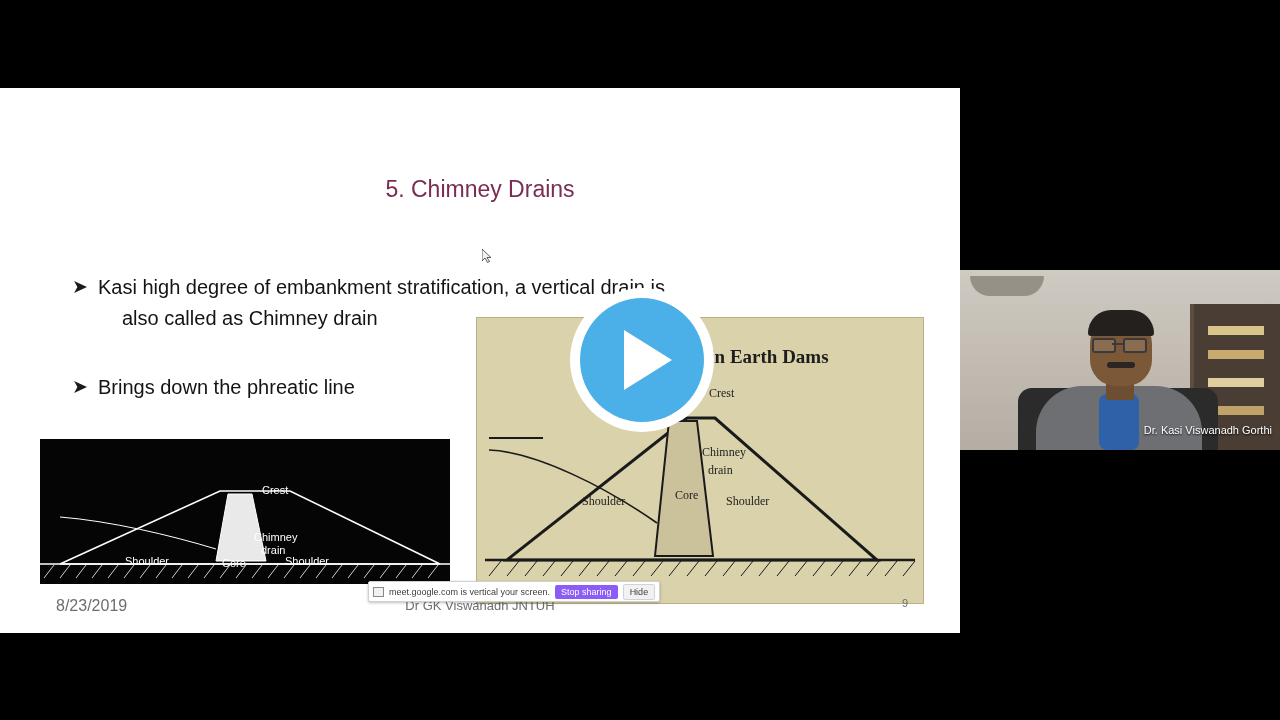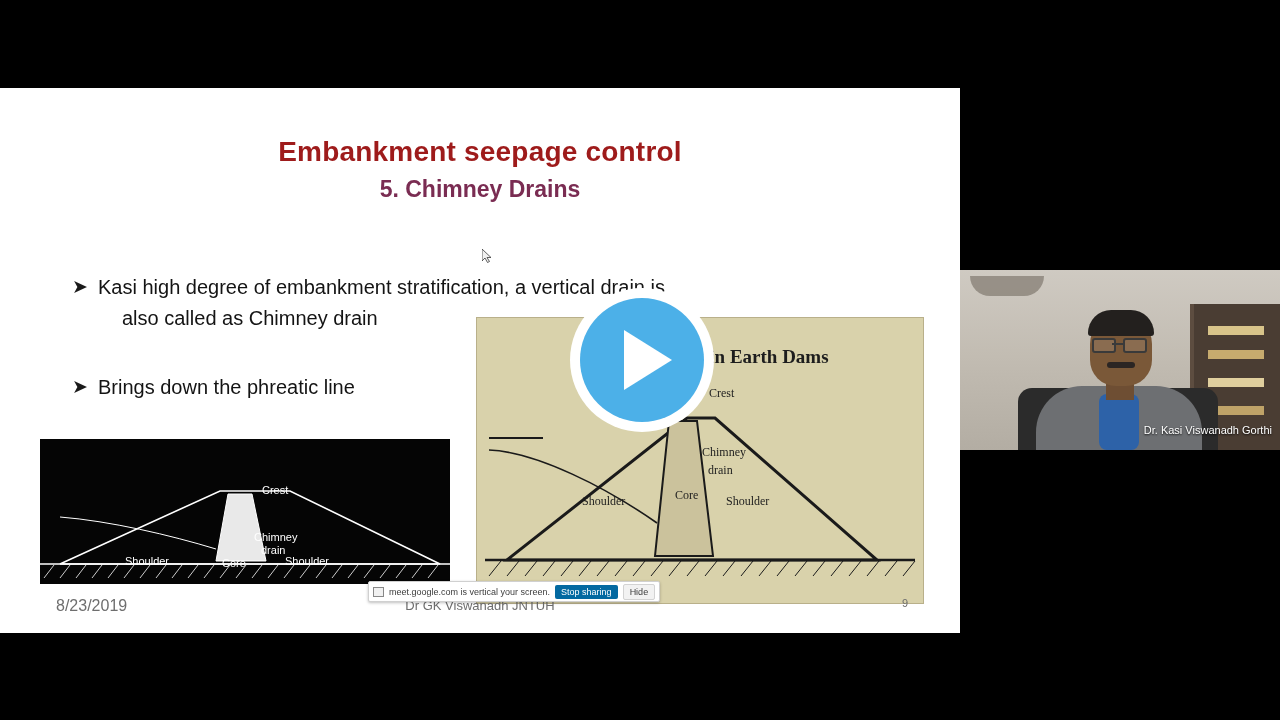--- a/index.html
+++ b/index.html
@@ -40,21 +40,21 @@
     color: #9e1b1b;
     letter-spacing: 0.2px;
   }
   .slide-subtitle {
     position: absolute;
     left: 0;
     top: 88px;
     width: 960px;
     text-align: center;
     font-size: 23px;
-    font-weight: bold;
+    font-weight: normal;
     color: #7a2c52;
   }
 
   .bullet {
     position: absolute;
     font-size: 20px;
     color: #141414;
     line-height: 1.55;
   }
   .bullet .mark {
@@ -183,21 +183,21 @@
     gap: 5px;
     z-index: 6;
   }
   #share-bar .share-ico {
     width: 9px;
     height: 8px;
     border: 1px solid #888;
     background: #f1f1f1;
   }
   #share-bar .stop-btn {
-    background: #0369a1;
+    background: #8b5cf6;
     color: #fff;
     border-radius: 2px;
     padding: 2px 6px;
     font-size: 9px;
   }
   #share-bar .hide-btn {
     background: #f2f2f2;
     border: 1px solid #d3d3d3;
     border-radius: 2px;
     padding: 2px 6px;
@@ -383,21 +383,20 @@
     z-index: 3;
   }
 </style>
 </head>
 <body>
 
 <div id="stage">
 
   <div id="slide">
 
-    <div class="slide-title">Embankment seepage control</div>
     <div class="slide-subtitle">5. Chimney Drains</div>
 
     <div class="bullet" id="bullet1">
       <span class="mark">➤</span>
       <span class="txt">
         <span>Kasi  high  degree  of  embankment  stratification,  a  vertical  drain  is</span>
         <span class="line2">also called as Chimney drain</span>
       </span>
     </div>
 

